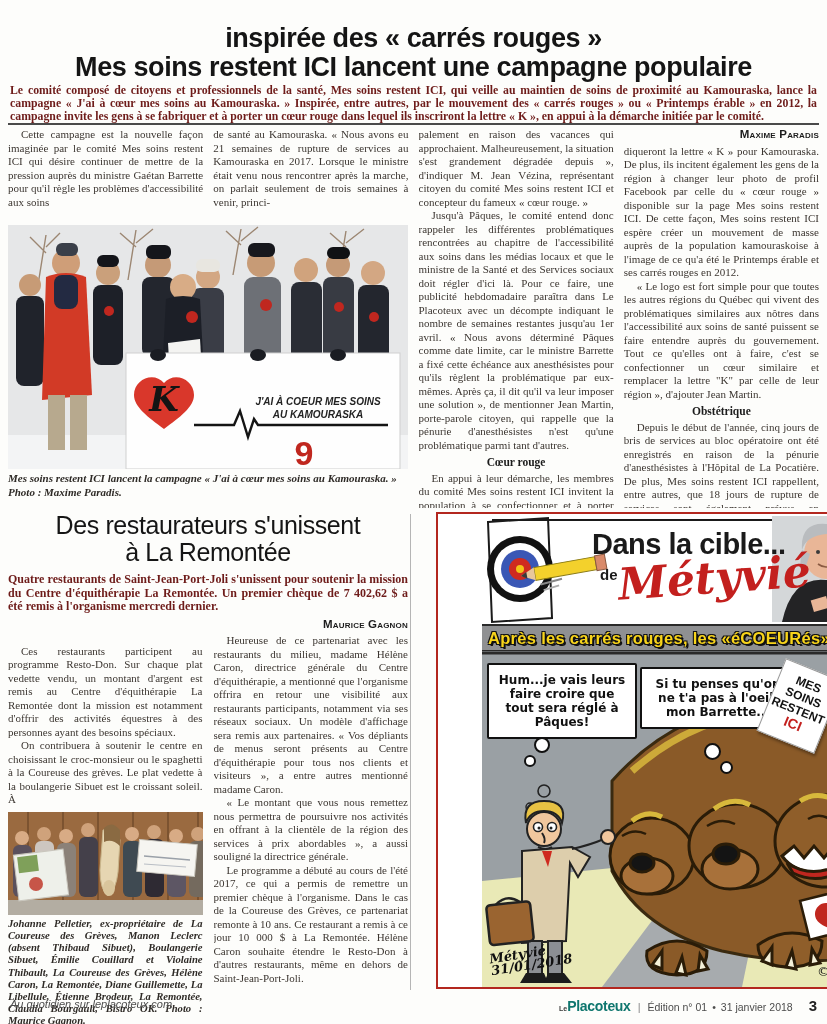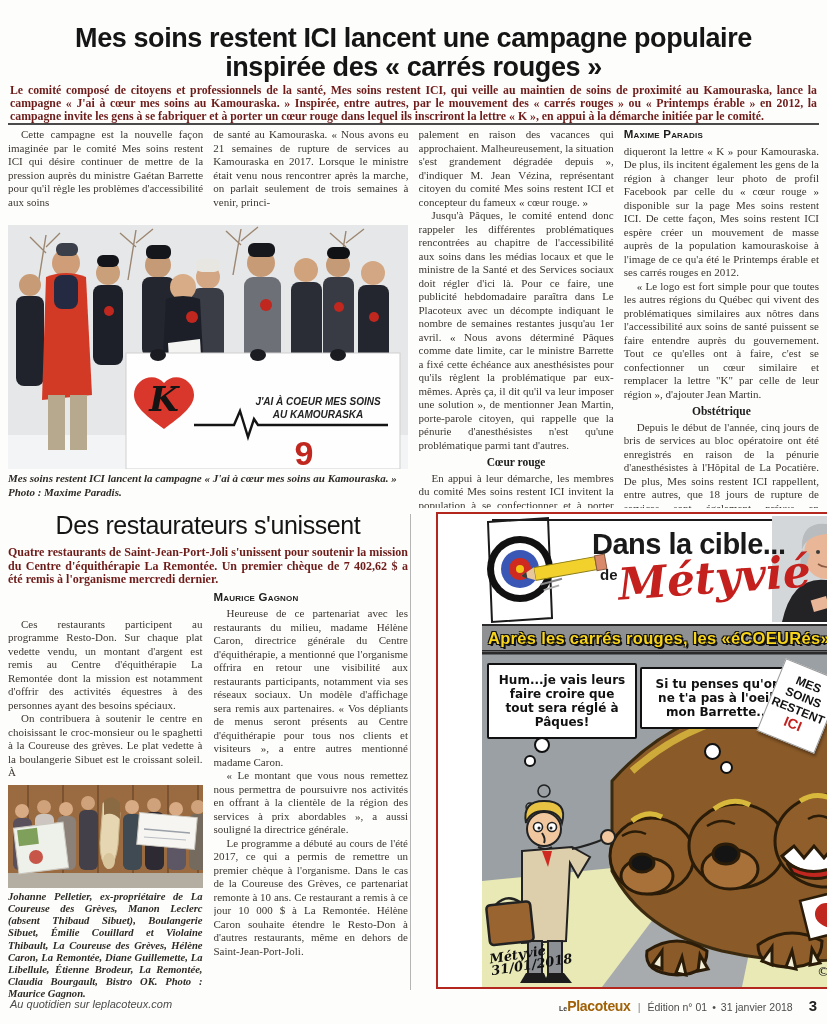--- a/index.html
+++ b/index.html
@@ -16,21 +16,21 @@
 
   
   .art1cols{position:absolute;top:128px;left:8px;width:811px;height:380px;
             display:grid;grid-template-columns:repeat(4,1fr);column-gap:10px;}
   .bodytext{font-size:11px;line-height:13.5px;text-align:justify;overflow:hidden;}
   .bodytext p{margin:0;text-indent:13px;}
   .bodytext p.flush{text-indent:0;}
   .colclip{height:95px;overflow:hidden;}
   .fullcol{height:380px;overflow:hidden;}
   .byline{font-family:"Liberation Sans",sans-serif;font-weight:800;font-size:11.5px;
-          font-variant:small-caps;letter-spacing:.2px;color:#1c1c1c;text-align:left;margin:0 0 3px 0;}
+          font-variant:small-caps;letter-spacing:.2px;color:#1c1c1c;text-align:right;margin:0 0 3px 0;}
   .subhead{font-size:11.5px;font-weight:700;color:#1c1c1c;text-align:center;margin:4px 0 2px 0;}
 
   
   .photo1{position:absolute;top:225px;left:8px;width:400px;height:244px;overflow:hidden;}
   .caption1{position:absolute;top:471px;left:8px;width:400px;font-size:11px;line-height:14px;
             font-weight:700;font-style:italic;color:#2e2a26;}
   .photo2{width:200px;height:103px;margin-top:5px;overflow:hidden;}
   .caption2{font-size:10.6px;line-height:12.2px;font-weight:700;font-style:italic;color:#2e2a26;
             text-align:justify;margin-top:3px;}
 
@@ -77,34 +77,34 @@
              font-weight:700;font-size:13px;color:#111;transform:rotate(-9deg);line-height:12px;}
   .comic-copy{position:absolute;right:8px;bottom:8px;font-family:"DejaVu Sans",sans-serif;
               font-size:13px;color:#111;}
 
   
   .footer-left{position:absolute;left:10px;bottom:14px;font-family:"Liberation Sans",sans-serif;
                font-style:italic;font-size:11px;color:#4c4c4c;}
   .footer-right{position:absolute;right:10px;bottom:10px;display:flex;align-items:baseline;
                 font-family:"Liberation Sans",sans-serif;color:#4c4c4c;}
   .brand-prefix{font-size:7px;font-weight:700;color:#3a3a3a;}
-  .brand{font-size:14px;font-weight:700;color:#a16207;letter-spacing:-0.3px;}
+  .brand{font-size:14px;font-weight:700;color:#0f766e;letter-spacing:-0.3px;}
   .foot-sep{margin:0 7px;font-size:11px;color:#8a8a8a;}
   .foot-ed,.foot-date{font-size:10.5px;}
   .foot-bullet{margin:0 5px;font-size:10.5px;}
   .foot-page{font-size:15px;font-weight:700;color:#222;margin-left:16px;}
 </style>
 </head>
 <body>
 
 <div class="page">
 
   <div class="headline1">
+    <div>inspirée des « carrés rouges »</div>
     <div>Mes soins restent ICI lancent une campagne populaire</div>
-    <div>inspirée des « carrés rouges »</div>
   </div>
 
   <div class="lead">Le comité composé de citoyens et professionnels de la santé, Mes soins restent ICI, qui veille au maintien de soins de proximité au Kamouraska, lance la campagne « J'ai à cœur mes soins au Kamouraska. » Inspirée, entre autres, par le mouvement des « carrés rouges » ou « Printemps érable » en 2012, la campagne invite les gens à se fabriquer et à porter un cœur rouge dans lequel ils inscriront la lettre « K », en appui à la démarche initiée par le comité.</div>
   <div class="lead-rule"></div>
 
   <div class="art1cols">
     <div class="bodytext colclip">
       <p>Cette campagne est la nouvelle façon imaginée par le comité Mes soins restent ICI qui désire continuer de mettre de la pression auprès du ministre Gaétan Barrette pour qu'il règle les problèmes d'accessibilité aux soins</p>
     </div>
     <div class="bodytext colclip">
@@ -210,20 +210,21 @@
             <ellipse cx="330" cy="130" rx="8" ry="6"></ellipse>
         </g>
       </g>
     </svg>
   </div>
   <div class="caption1">Mes soins restent ICI lancent la campagne « J'ai à cœur mes soins au Kamouraska. » Photo : Maxime Paradis.</div>
 
   <div class="art2">
     <div class="headline2">
       <div>Des restaurateurs s'unissent</div>
+      <div>à La Remontée</div>
     </div>
     <div class="deck">Quatre restaurants de Saint-Jean-Port-Joli s'unissent pour soutenir la mission du Centre d'équithérapie La Remontée. Un premier chèque de 7 402,62 $ a été remis à l'organisme mercredi dernier.</div>
     <div class="art2cols">
       <div class="bodytext art2col1">
         <p class="first">Ces restaurants participent au programme Resto-Don. Sur chaque plat vedette vendu, un montant d'argent est remis au Centre d'équithérapie La Remontée dont la mission est notamment d'offrir des activités équestres à des personnes ayant des besoins spéciaux.</p>
         <p>On contribuera à soutenir le centre en choisissant le croc-monsieur ou le spaghetti à la Coureuse des grèves. Le plat vedette à la boulangerie Sibuet est le croissant soleil. À</p>
 
         <div class="photo2">
           <svg width="200" height="103" viewBox="0 0 200 103">
             <rect width="200" height="103" fill="#9a6a40"></rect>

